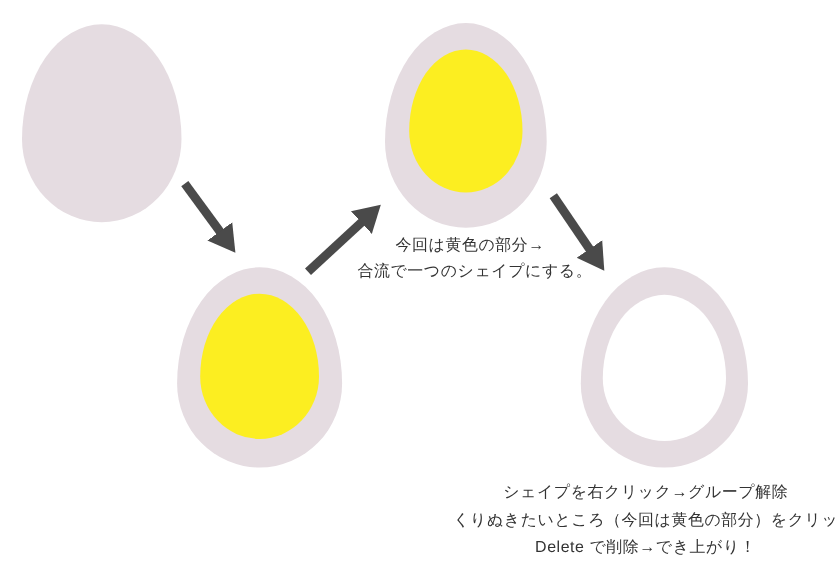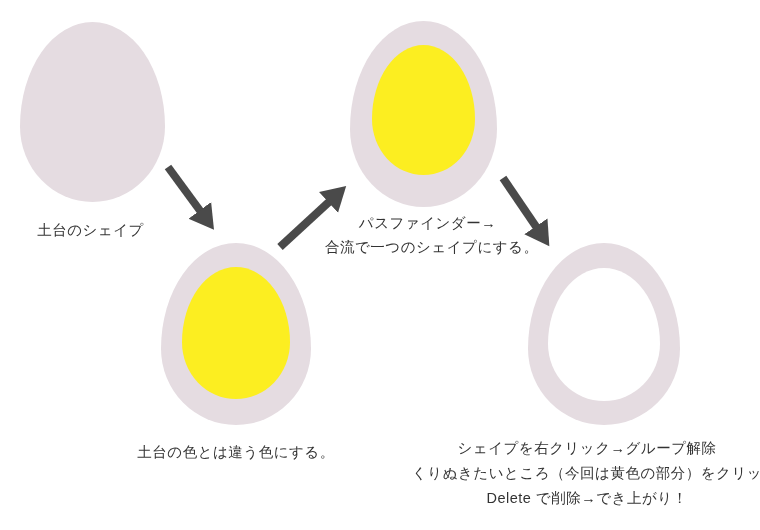--- a/index.html
+++ b/index.html
@@ -80,38 +80,34 @@
       <line class="arrow-line" x1="280" y1="247" x2="330" y2="201" marker-end="url(#ah)"></line>
     </g>
     <g>
       <line class="arrow-line" x1="503" y1="178" x2="537" y2="228" marker-end="url(#ah)"></line>
     </g>
   </svg>
 
   <div class="egg" style="left:20px;top:22px;width:145px;height:180px;">
     <div class="egg-shell"></div>
   </div>
-  <div class="caption" style="left:18px;top:218px;width:145px;">
-    <div class="line">土台のシェイプ</div>
-  </div>
 
   <div class="egg" style="left:161px;top:243px;width:150px;height:182px;">
     <div class="egg-shell"></div>
     <div class="egg-inner yolk" style="left:21px;top:24px;width:108px;height:132px;"></div>
   </div>
   <div class="caption" style="left:86px;top:440px;width:300px;">
-    <div class="line">土台の色とは違う色にする。</div>
   </div>
 
   <div class="egg" style="left:350px;top:21px;width:147px;height:186px;">
     <div class="egg-shell"></div>
     <div class="egg-inner yolk" style="left:22px;top:24px;width:103px;height:130px;"></div>
   </div>
   <div class="caption" style="left:325px;top:211px;width:205px;line-height:24px;">
-    <div class="line">パスファインダー→</div>
+    <div class="line">今回は黄色の部分→</div>
     <div class="line">合流で一つのシェイプにする。</div>
   </div>
 
   <div class="egg" style="left:528px;top:243px;width:152px;height:182px;">
     <div class="egg-shell"></div>
     <div class="egg-inner hole" style="left:20px;top:25px;width:112px;height:133px;"></div>
   </div>
   <div class="caption" style="left:412px;top:436px;width:350px;">
     <div class="line">シェイプを右クリック→グループ解除</div>
     <div class="line">くりぬきたいところ（今回は黄色の部分）をクリック</div>

